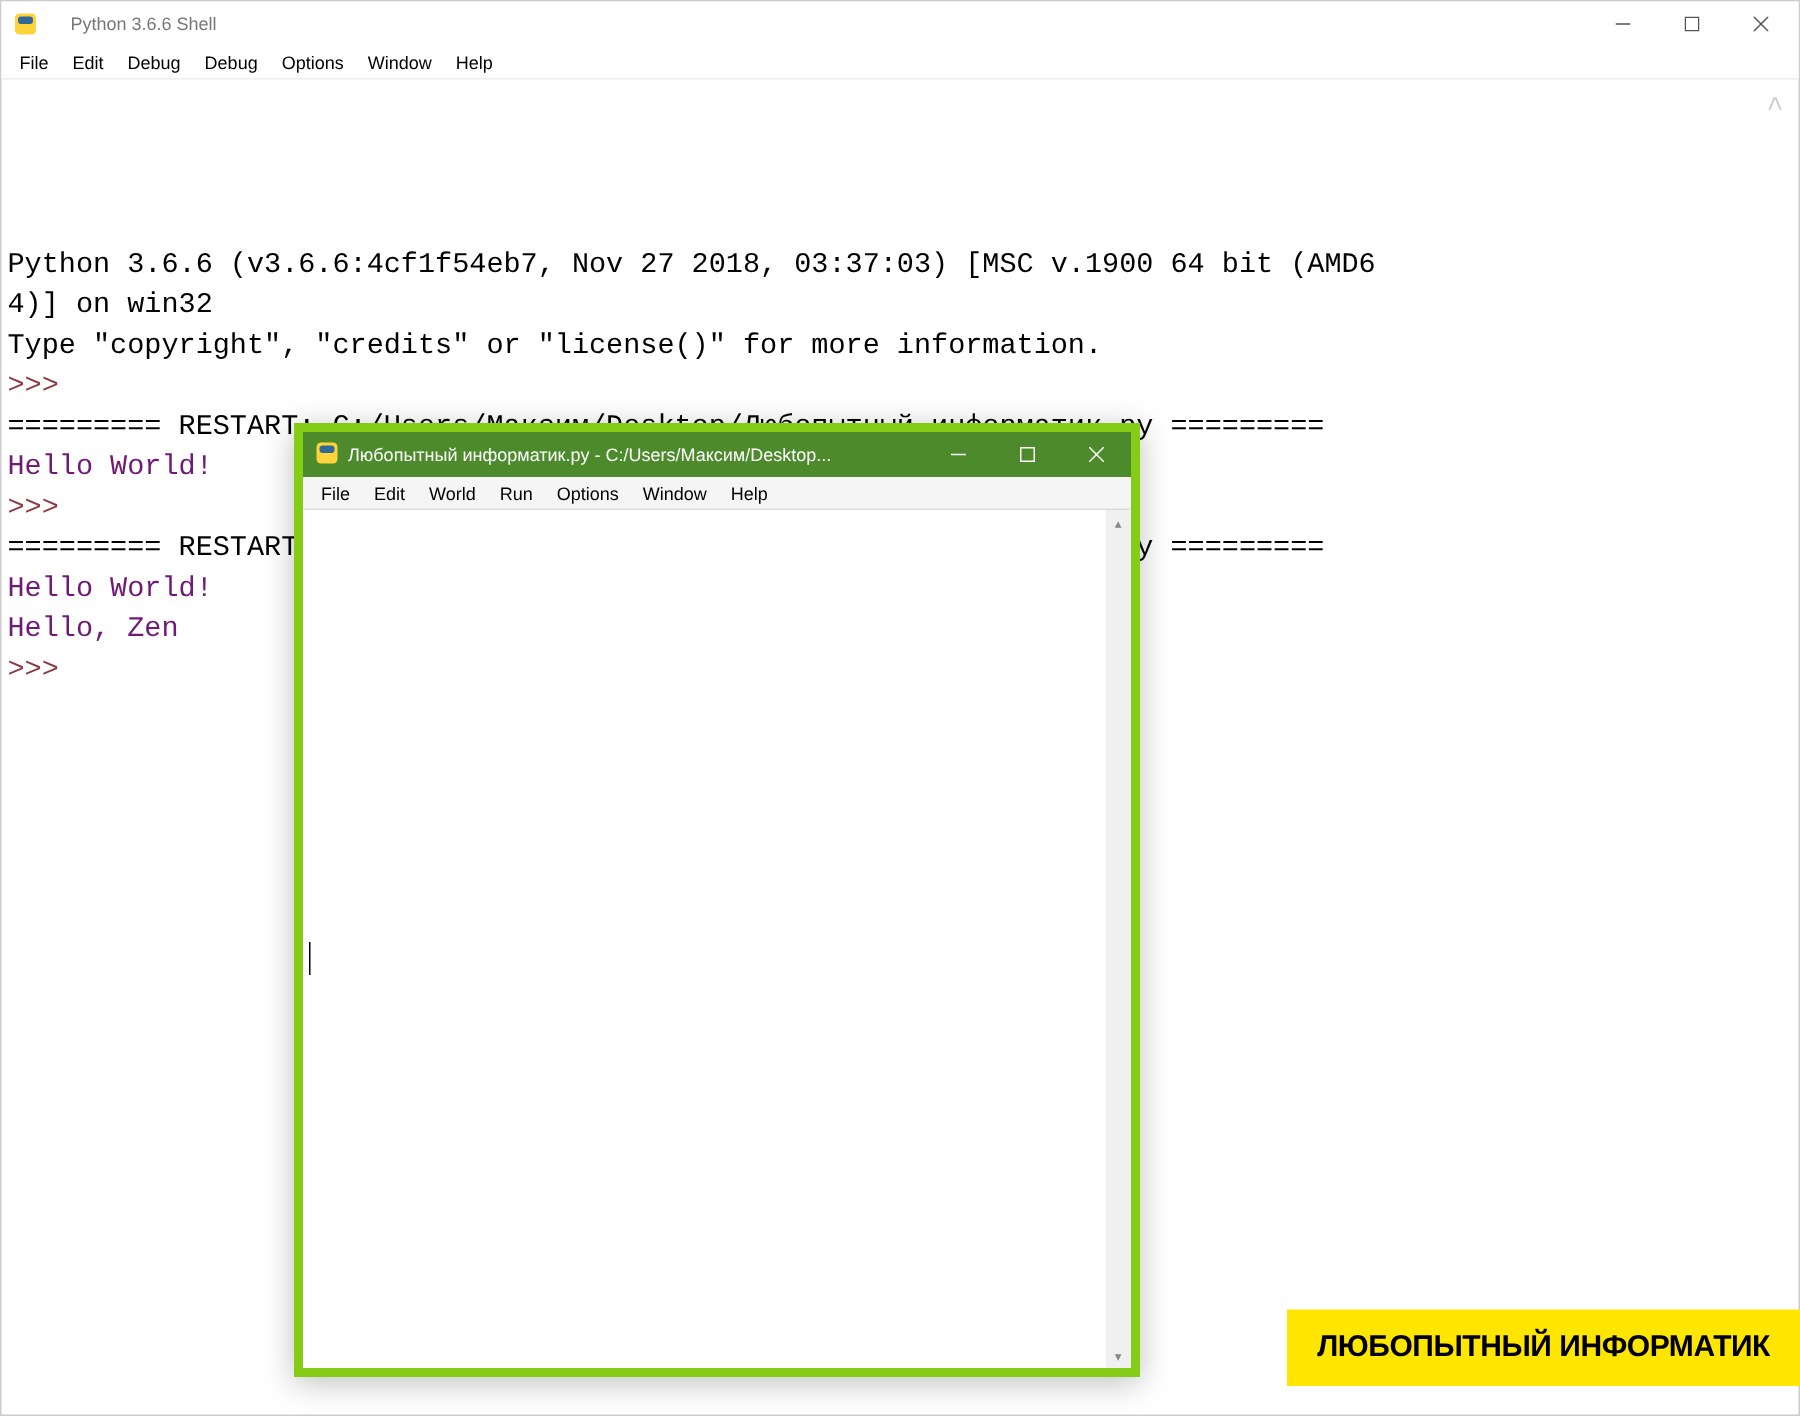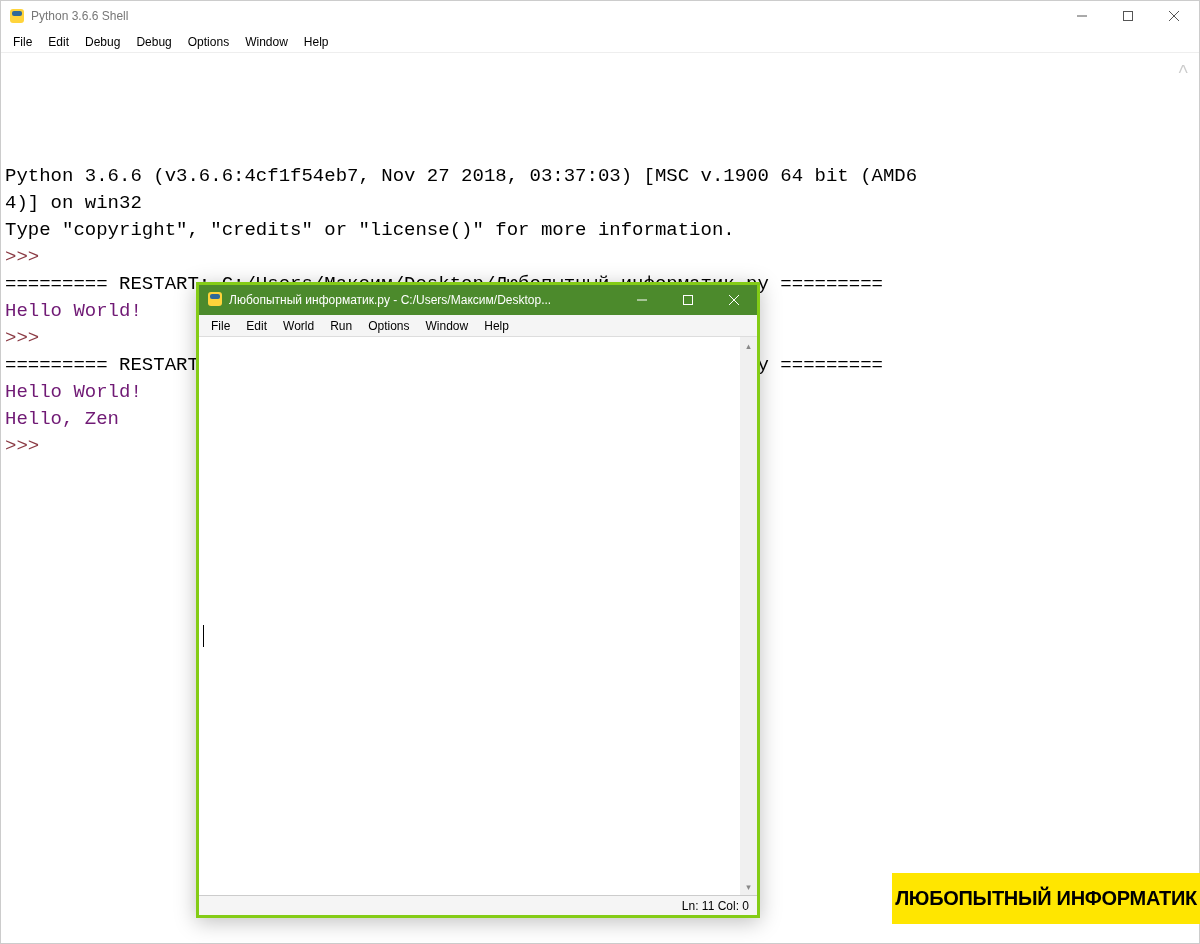--- a/index.html
+++ b/index.html
@@ -20,20 +20,21 @@
     display: flex;
     flex-direction: column;
   }
   .titlebar {
     height: 30px;
     background: #fff;
     display: flex;
     align-items: center;
     padding: 0 2px 0 8px;
     color: #777;
+    gap: 16px;
   }
   .titlebar .tb-icon {
     width: 16px; height: 16px;
     margin-right: 6px;
     display:flex; align-items:center; justify-content:center;
   }
   .titlebar .tb-title { flex: 0 0 auto; font-size: 12px; }
   .titlebar .spacer { flex: 1; }
   .win-controls { display: flex; }
   .win-btn {
@@ -79,21 +80,21 @@
     font-family: "Courier New", monospace;
   }
 
   .editor-window {
     position: absolute;
     left: 196px;
     top: 282px;
     width: 564px;
     height: 636px;
     background: #fff;
-    border: 3px solid #84cc16;
+    border: 6px solid #84cc16;
     box-shadow: 0 4px 20px rgba(0,0,0,0.25);
     display: flex;
     flex-direction: column;
   }
   .editor-titlebar {
     height: 30px;
     background: #4c8a2c;
     color: #fff;
     display: flex;
     align-items: center;
@@ -167,21 +168,21 @@
     font-size: 12px;
     color: #000;
   }
   .watermark {
     position: absolute;
     right: 0;
     bottom: 20px;
     background: #ffe600;
     color: #000;
     font-weight: 800;
-    padding: 14px 3px;
+    padding: 14px 20px;
     font-size: 20px;
     font-family: Arial, sans-serif;
     letter-spacing: -0.3px;
   }
 </style>
 </head>
 <body>
 
 <div class="shell-window">
   <div class="titlebar">
@@ -275,18 +276,15 @@
     <span class="menu-item">Window</span>
     <span class="menu-item">Help</span>
   </div>
   <div class="editor-body">
     <div class="editor-cursor"></div>
     <div class="editor-scroll">
       <div class="scroll-arrow">▴</div>
       <div class="scroll-arrow">▾</div>
     </div>
   </div>
-  <div class="editor-status">
-    <span>Ln: 11  Col: 0</span>
-  </div>
 </div>
 
 <div class="watermark">ЛЮБОПЫТНЫЙ ИНФОРМАТИК</div>
 
 </body></html>

